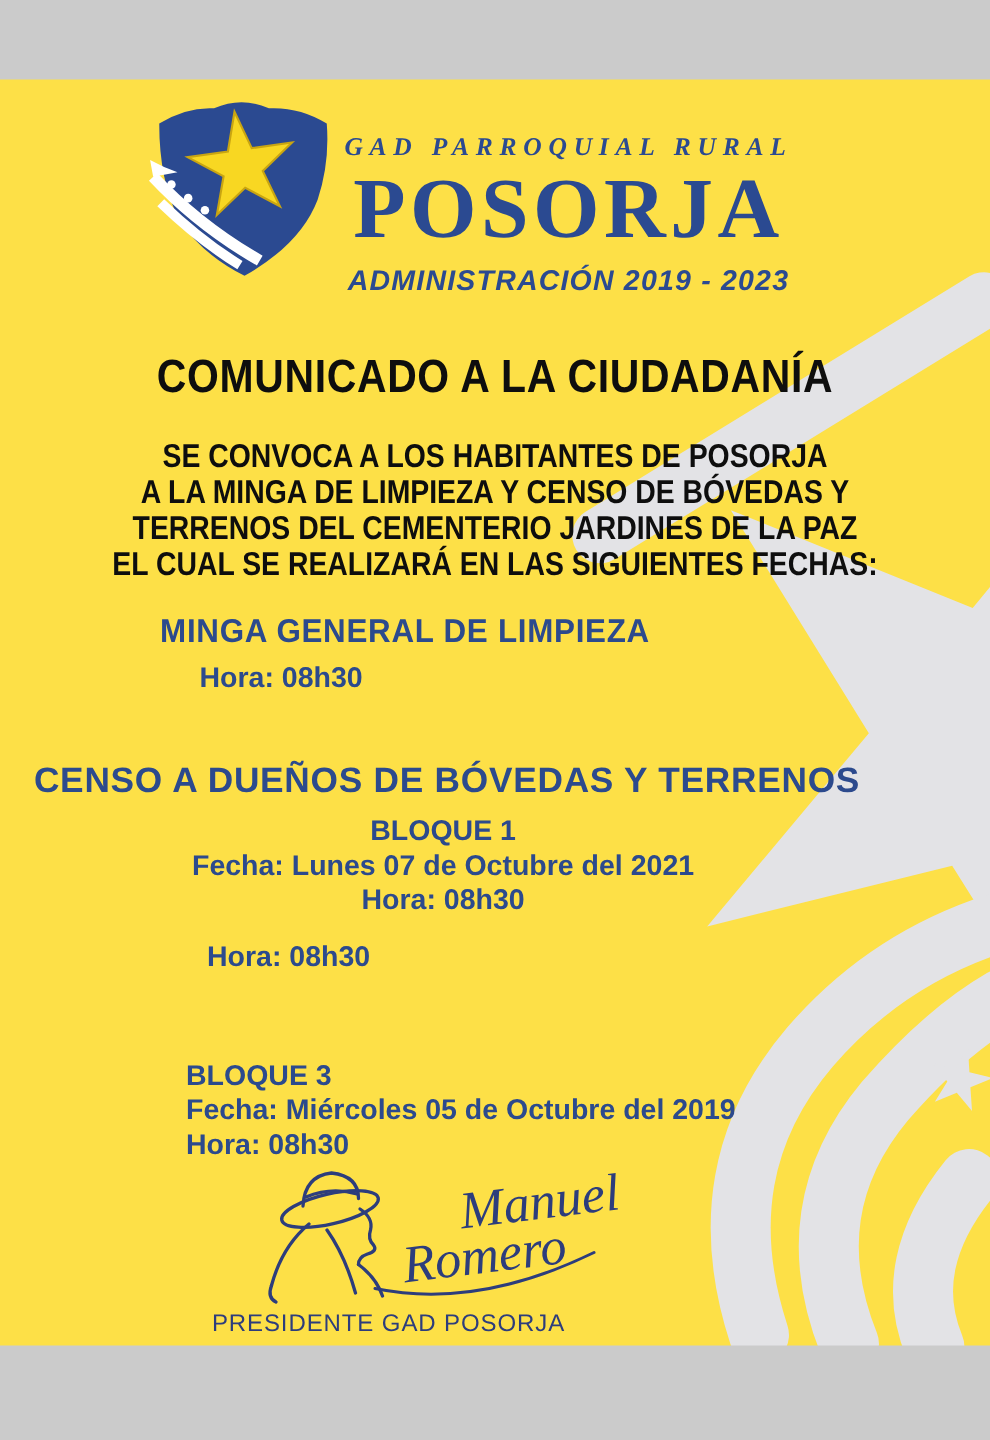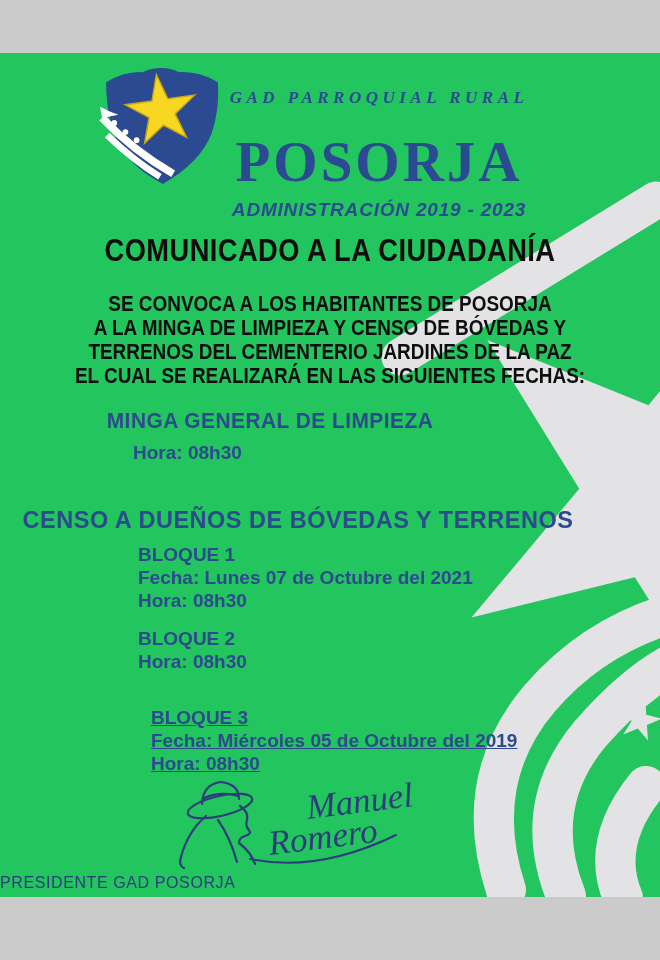--- a/index.html
+++ b/index.html
@@ -1,17 +1,17 @@
 <!DOCTYPE html>
 <html><head>
 <meta charset="utf-8">
 <style>
   html,body{margin:0;padding:0;background:#ffffff;}
   .poster{
-    position:relative;width:660px;height:960px;background:#22c55e;
+    position:relative;width:660px;height:960px;background:#fde047;
     overflow:hidden;font-family:"Liberation Sans",sans-serif;
   }
   .band{position:absolute;left:0;width:660px;background:#cbcbcb;z-index:5;}
   .band.top{top:0;height:53px;}
   .band.bottom{top:897px;height:63px;}
 
   
   .wm{position:absolute;z-index:0;pointer-events:none;}
   .wm-star{
     width:470px;height:470px;left:435px;top:255px;background:#e3e3e6;
@@ -27,21 +27,21 @@
 
   
   .logo-shield{position:absolute;left:96px;top:60px;width:132px;height:132px;z-index:2;}
   .logo-text{position:absolute;left:228px;top:88px;width:302px;z-index:2;color:#2b4a91;text-align:center;}
   .logo-orgtype{
     font-family:"Liberation Serif",serif;font-weight:bold;font-style:italic;
     font-size:17px;letter-spacing:4.5px;white-space:nowrap;
   }
   .logo-orgname{
     font-family:"Liberation Serif",serif;font-weight:bold;
-    font-size:57px;letter-spacing:3px;line-height:1;margin-top:25px;white-space:nowrap;
+    font-size:57px;letter-spacing:3px;line-height:1;margin-top:3px;white-space:nowrap;
   }
   .logo-admin{
     font-weight:bold;font-style:italic;font-size:19px;letter-spacing:0.8px;
     margin-top:9px;white-space:nowrap;
   }
 
   
   .title{
     position:absolute;left:0;top:233px;width:660px;z-index:2;text-align:center;
     font-weight:bold;font-size:31px;color:#0e0e0e;white-space:nowrap;
@@ -58,28 +58,28 @@
     position:absolute;z-index:2;font-weight:bold;color:#2c4a8d;white-space:nowrap;
     text-align:center;letter-spacing:0.5px;
   }
   .sec-heading.minga{left:0;top:408px;width:540px;font-size:22px;transform:scaleX(0.95);}
   .sec-heading.censo{left:0;top:507px;width:596px;font-size:23.5px;}
   .event{
     position:absolute;z-index:2;font-weight:bold;color:#2c4a8d;font-size:19px;
     line-height:23px;white-space:nowrap;
   }
   .event.minga-ev{left:133px;top:441px;}
-  .event.b1{left:138px;top:543px;}
+  .event.b1{left:128px;top:543px;text-align:center;}
   .event.b2{left:138px;top:627px;}
-  .event.b3{left:151px;top:706px;text-decoration:underline;}
+  .event.b3{left:124px;top:706px;}
 
   
   .sig{position:absolute;left:158px;top:773px;width:305px;height:98px;z-index:2;}
   .sig-title{
-    position:absolute;left:0;top:874px;width:518px;z-index:2;text-align:left;
+    position:absolute;left:0;top:874px;width:518px;z-index:2;text-align:center;
     font-size:16px;letter-spacing:0.6px;color:#2d3d7c;white-space:nowrap;
   }
 </style>
 </head>
 <body>
 
 <div class="poster">
 
   <div class="wm wm-star"></div>
   <svg class="wm" style="left:378px;top:182px;width:285px;height:195px;" viewBox="0 0 285 195">
@@ -126,21 +126,20 @@
     <div>Hora: 08h30</div>
   </div>
 
   <div class="sec-heading censo">CENSO A DUEÑOS DE BÓVEDAS Y TERRENOS</div>
   <div class="event b1">
     <div>BLOQUE 1</div>
     <div>Fecha: Lunes 07 de Octubre del 2021</div>
     <div>Hora: 08h30</div>
   </div>
   <div class="event b2">
-    <div>BLOQUE 2</div>
     <div>Hora: 08h30</div>
   </div>
   <div class="event b3">
     <div>BLOQUE 3</div>
     <div>Fecha: Miércoles 05 de Octubre del 2019</div>
     <div>Hora: 08h30</div>
   </div>
 
   <svg class="sig" viewBox="0 0 305 98">
     <g stroke="#2d3d7c" stroke-width="2.2" fill="none" stroke-linecap="round" stroke-linejoin="round">

